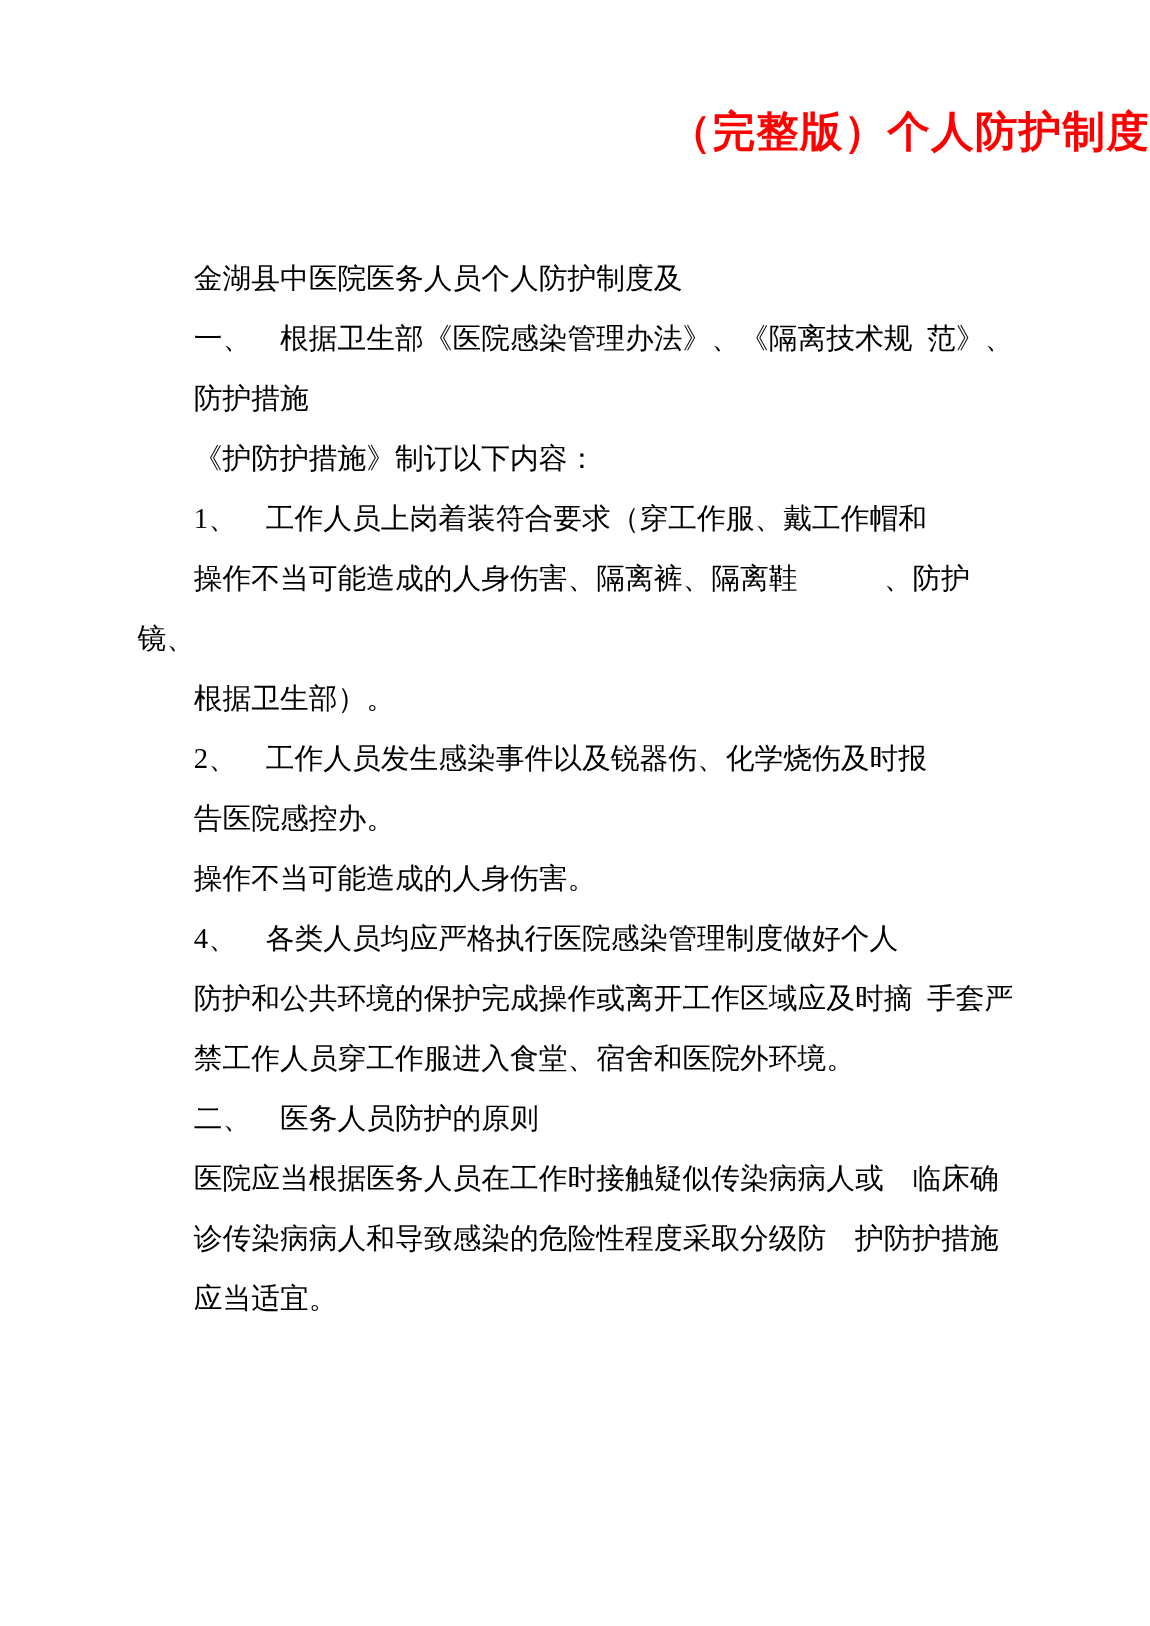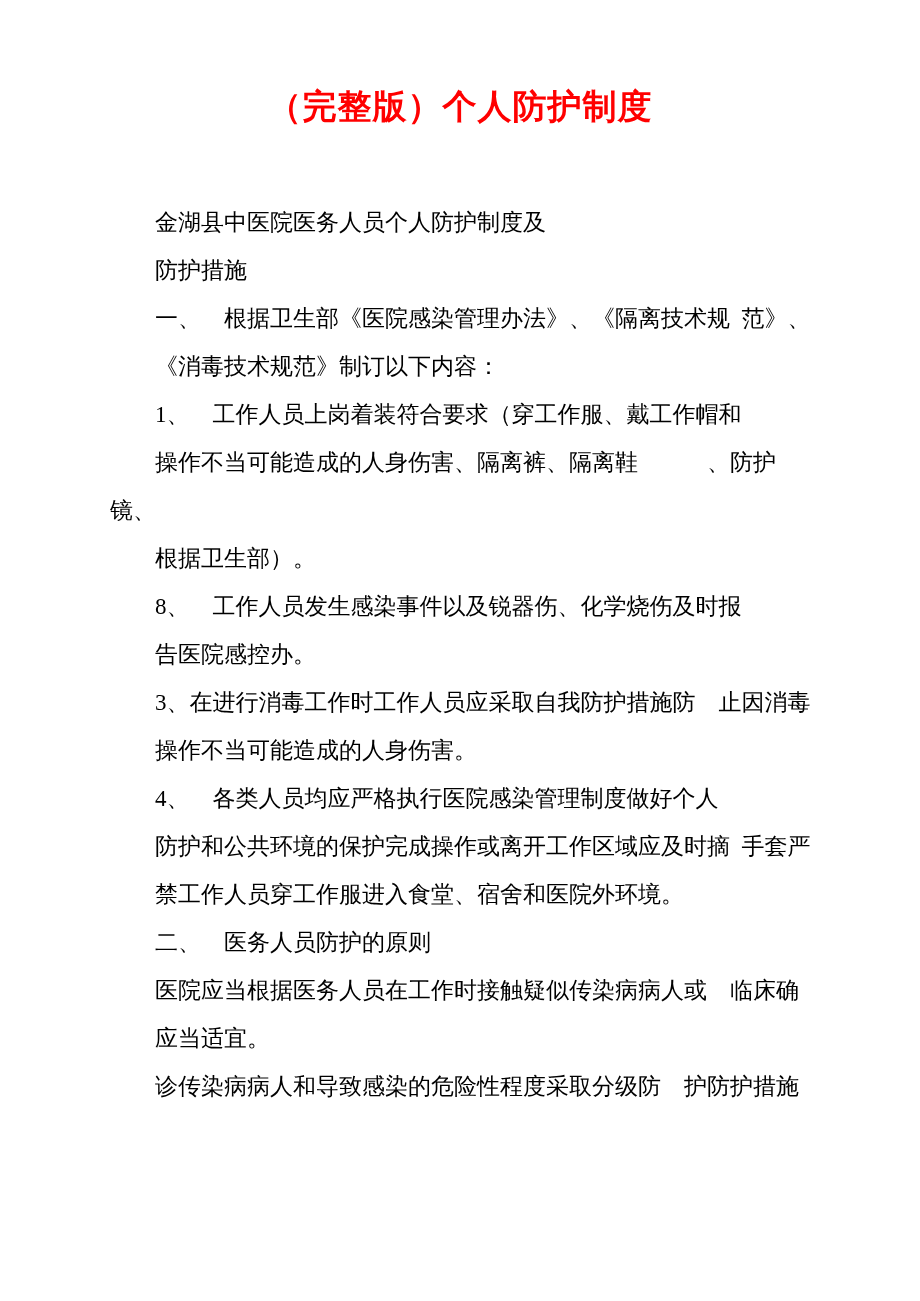--- a/index.html
+++ b/index.html
@@ -12,21 +12,21 @@
     width: 920px;
     height: 1301px;
     background: #ffffff;
     overflow: hidden;
   }
   .doc-title {
     position: absolute;
     top: 84px;
     left: 0;
     width: 920px;
-    text-align: center;
+    text-align: right;
     font-family: "Liberation Sans", "DejaVu Sans", sans-serif;
     font-weight: 700;
     font-size: 34px;
     line-height: 44px;
     color: #ff0000;
     letter-spacing: 1px;
     white-space: pre;
   }
   .doc-body {
     position: absolute;
@@ -49,33 +49,32 @@
 </style>
 </head>
 <body>
 
 <div class="page">
 
   <div class="doc-title">（完整版）个人防护制度</div>
 
   <div class="doc-body">
     <div class="doc-line">金湖县中医院医务人员个人防护制度及</div>
+    <div class="doc-line">一、　根据卫生部《医院感染管理办法》、《隔离技术规  范》、</div>
     <div class="doc-line">防护措施</div>
-    <div class="doc-line">一、　根据卫生部《医院感染管理办法》、《隔离技术规  范》、</div>
-    <div class="doc-line">《消毒技术规范》制订以下内容：</div>
+    <div class="doc-line">《护防护措施》制订以下内容：</div>
     <div class="doc-line">1、　工作人员上岗着装符合要求（穿工作服、戴工作帽和</div>
     <div class="doc-line">操作不当可能造成的人身伤害、隔离裤、隔离鞋　　　、防护</div>
     <div class="doc-line outdent">镜、</div>
     <div class="doc-line">根据卫生部）。</div>
-    <div class="doc-line">8、　工作人员发生感染事件以及锐器伤、化学烧伤及时报</div>
+    <div class="doc-line">2、　工作人员发生感染事件以及锐器伤、化学烧伤及时报</div>
     <div class="doc-line">告医院感控办。</div>
-    <div class="doc-line">3、在进行消毒工作时工作人员应采取自我防护措施防　止因消毒</div>
     <div class="doc-line">操作不当可能造成的人身伤害。</div>
     <div class="doc-line">4、　各类人员均应严格执行医院感染管理制度做好个人</div>
     <div class="doc-line">防护和公共环境的保护完成操作或离开工作区域应及时摘  手套严</div>
     <div class="doc-line">禁工作人员穿工作服进入食堂、宿舍和医院外环境。</div>
     <div class="doc-line">二、　医务人员防护的原则</div>
     <div class="doc-line">医院应当根据医务人员在工作时接触疑似传染病病人或　临床确</div>
+    <div class="doc-line">诊传染病病人和导致感染的危险性程度采取分级防　护防护措施</div>
     <div class="doc-line">应当适宜。</div>
-    <div class="doc-line">诊传染病病人和导致感染的危险性程度采取分级防　护防护措施</div>
   </div>
 
 </div>
 
 </body></html>

